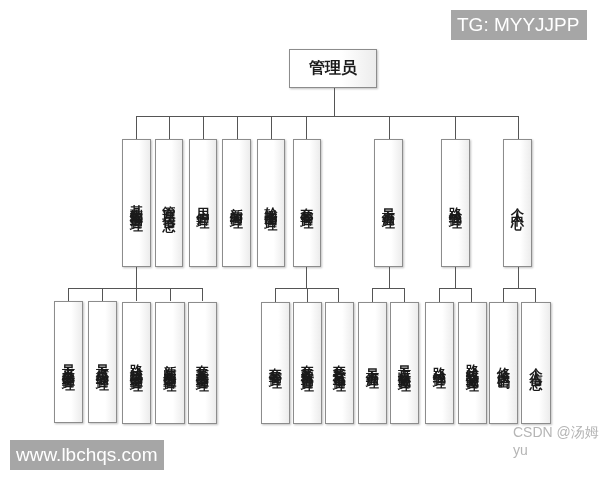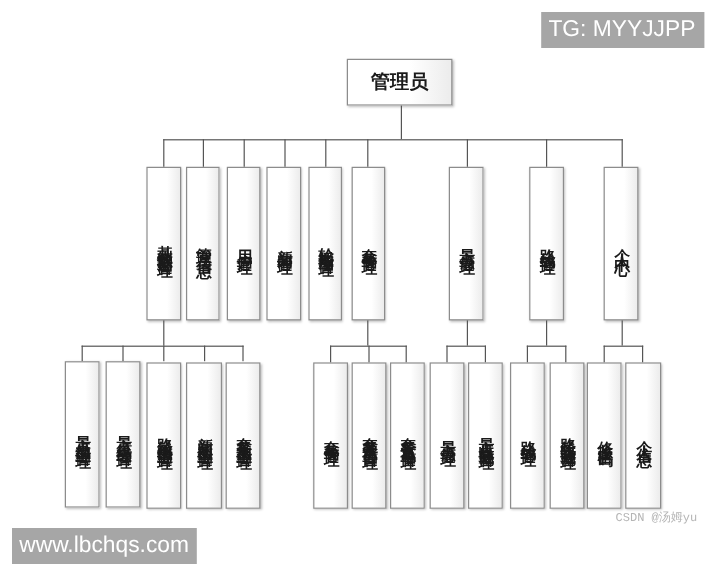--- a/index.html
+++ b/index.html
@@ -27,23 +27,22 @@
   }
   .root-label { font-size: 16px; font-weight: bold; color: #1a1a1a; }
   .line { position: absolute; background: #555555; }
   .badge {
     position: absolute; background: #a6a6a6; color: #ffffff;
     font-family: "Liberation Sans", sans-serif;
     font-size: 19px; display: flex; align-items: center; padding: 0 6px;
     box-sizing: border-box;
   }
   .watermark {
-    position: absolute; font-size: 10px; color: #b5b5b5;
-    font-family: Liberation Mono, monospace;
-    text-align: center;
+    position: absolute; font-size: 14px; color: #b5b5b5;
+    font-family: Liberation Sans, sans-serif;
   }
 </style>
 </head>
 <body>
 
 <div class="box" style="left:289px; top:49px; width:88px; height:39px;">
   <span class="root-label">管理员</span>
 </div>
 
 <div class="line" style="left:334px; top:88px; width:1px; height:28px;"></div>

